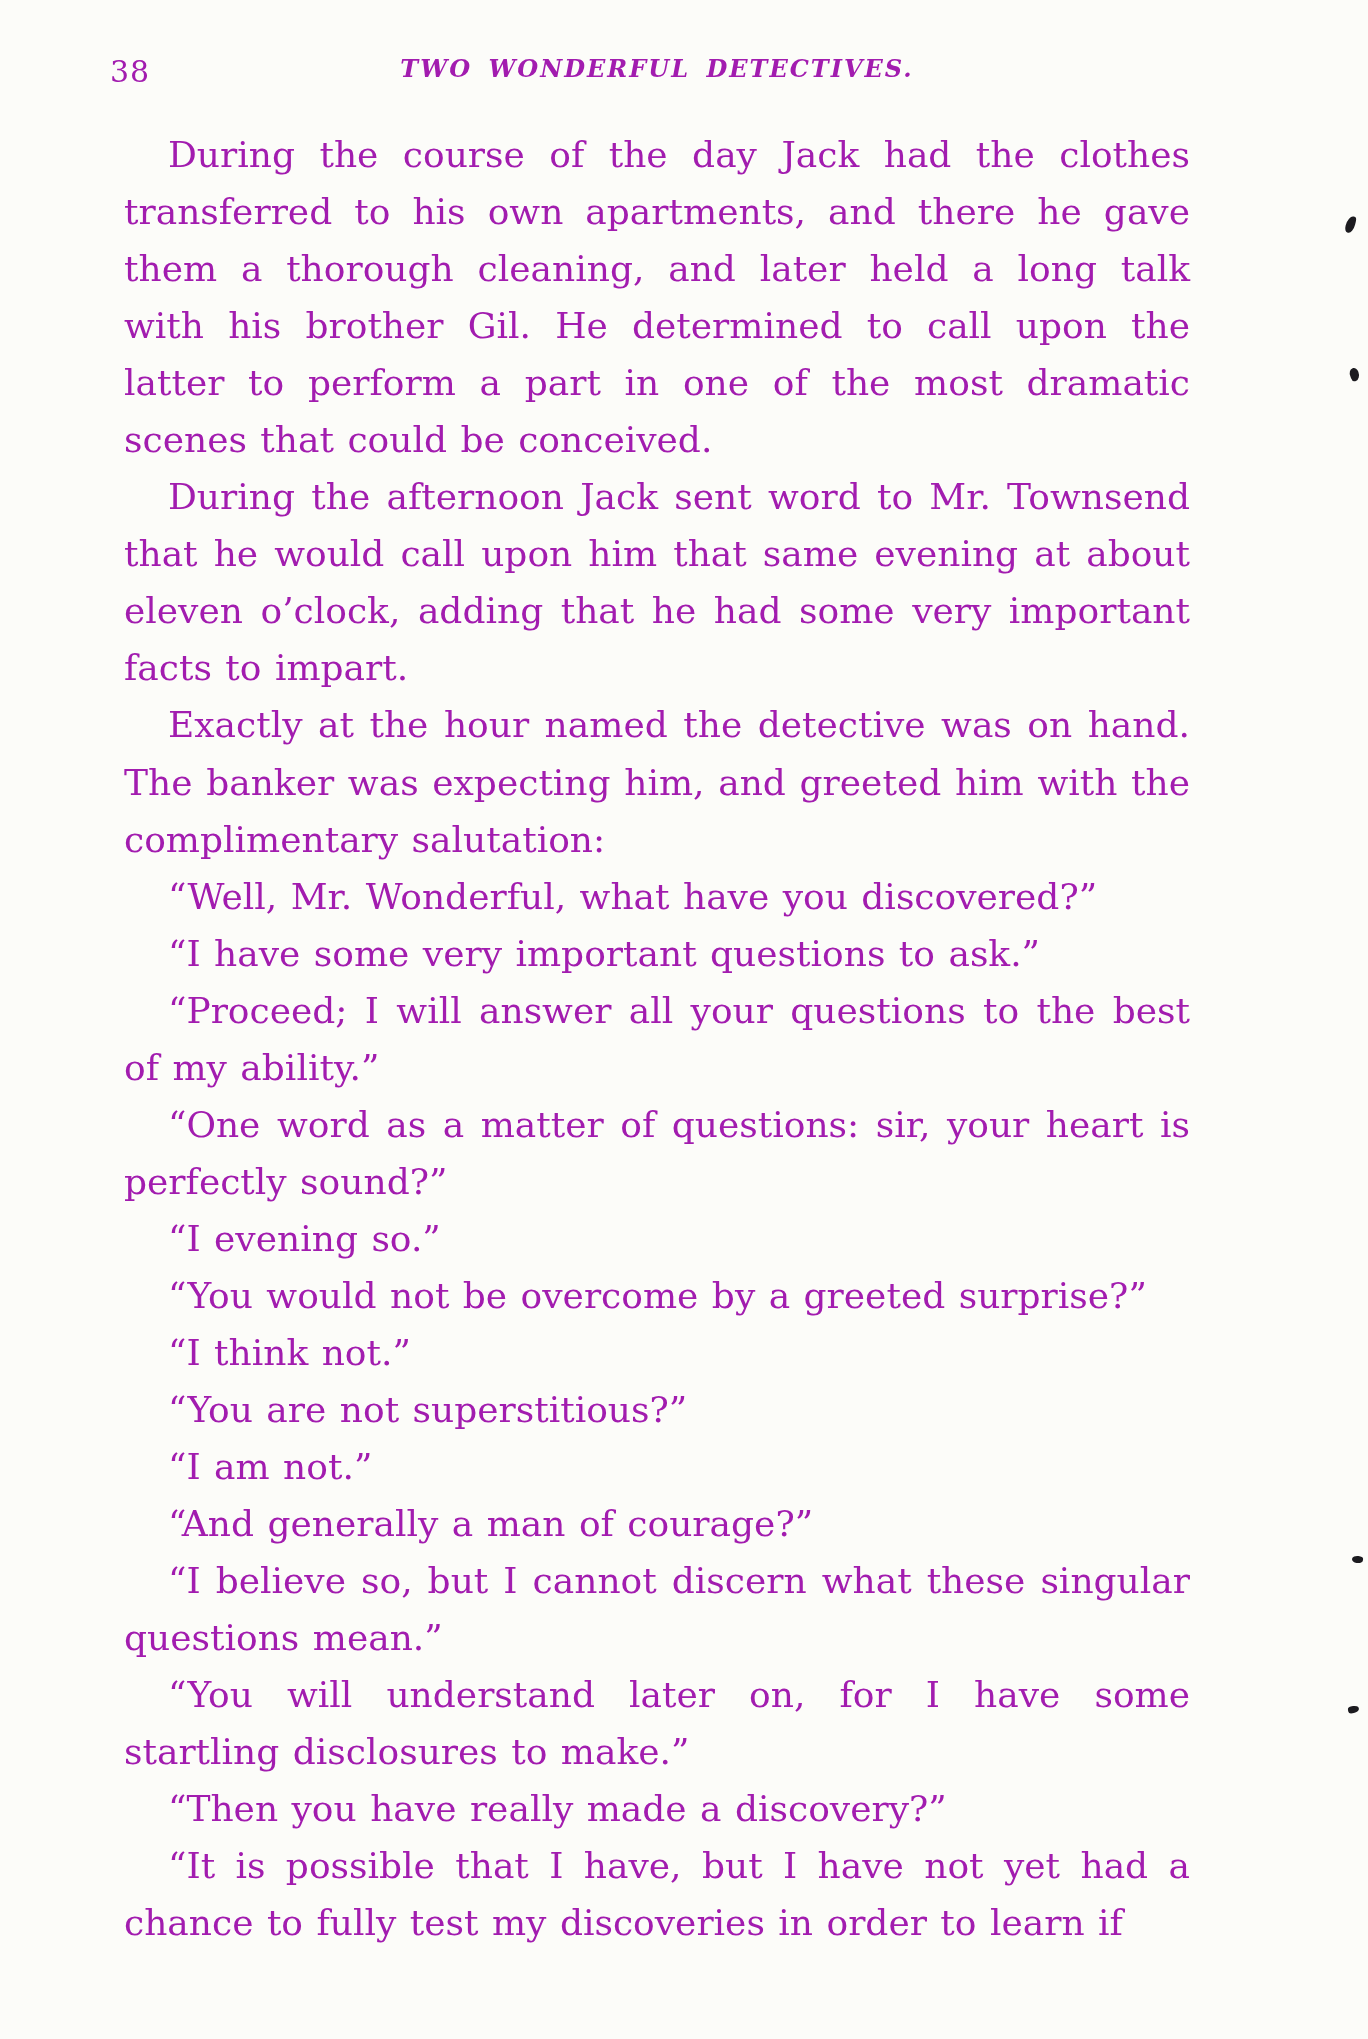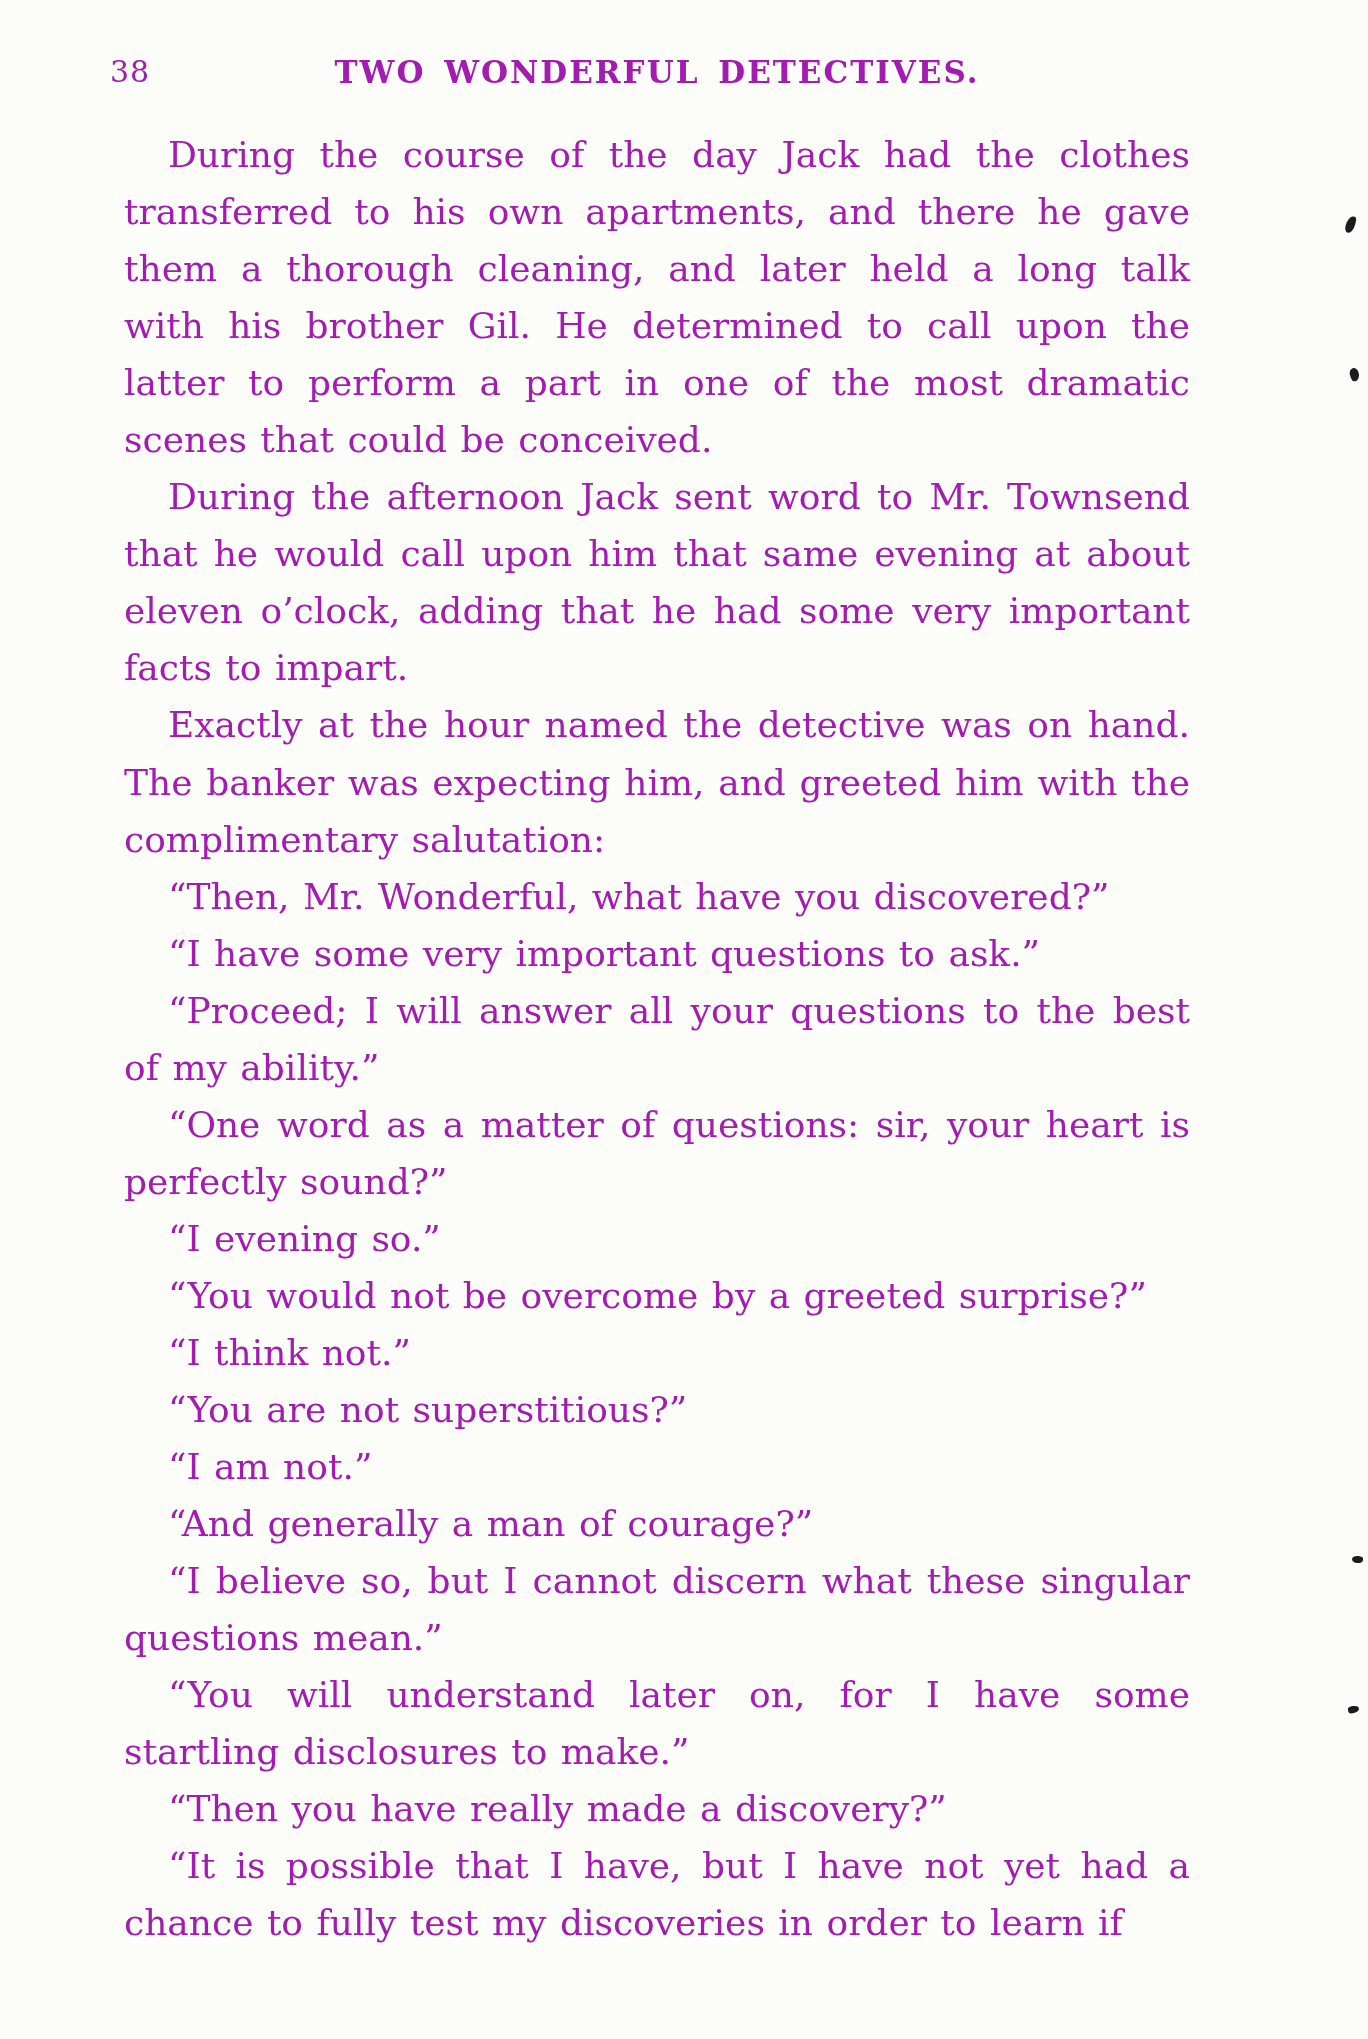--- a/index.html
+++ b/index.html
@@ -30,22 +30,23 @@
     top: 0;
     font-size: 30px;
     letter-spacing: 1px;
   }
   .running-title {
     position: absolute;
     left: 0;
     right: 0;
     top: 0;
     text-align: center;
+    font-style: italic;
     font-weight: bold;
-    font-size: 31px;
+    font-size: 24px;
     letter-spacing: 2px;
     word-spacing: 6px;
   }
   .page-body p {
     margin: 0;
     font-size: 36px;
     line-height: 1.585;
     text-align: justify;
     text-indent: 44px;
     word-spacing: 2px;
@@ -66,21 +67,21 @@
 
   <div class="page-header">
     <span class="page-number">38</span>
     <span class="running-title">TWO WONDERFUL DETECTIVES.</span>
   </div>
 
   <div class="page-body">
     <p>During the course of the day Jack had the clothes transferred to his own apartments, and there he gave them a thorough cleaning, and later held a long talk with his brother Gil.  He determined to call upon the latter to perform a part in one of the most dramatic scenes that could be conceived.</p>
     <p>During the afternoon Jack sent word to Mr. Townsend that he would call upon him that same evening at about eleven o’clock, adding that he had some very important facts to impart.</p>
     <p>Exactly at the hour named the detective was on hand. The banker was expecting him, and greeted him with the complimentary salutation:</p>
-    <p>“Then, Mr. Wonderful, what have you discovered?”</p>
+    <p>“Well, Mr. Wonderful, what have you discovered?”</p>
     <p>“I have some very important questions to ask.”</p>
     <p>“Proceed; I will answer all your questions to the best of my ability.”</p>
     <p>“One word as a matter of questions: sir, your heart is perfectly sound?”</p>
     <p>“I evening so.”</p>
     <p>“You would not be overcome by a greeted surprise?”</p>
     <p>“I think not.”</p>
     <p>“You are not superstitious?”</p>
     <p>“I am not.”</p>
     <p>“And generally a man of courage?”</p>
     <p>“I believe so, but I cannot discern what these singular questions mean.”</p>

